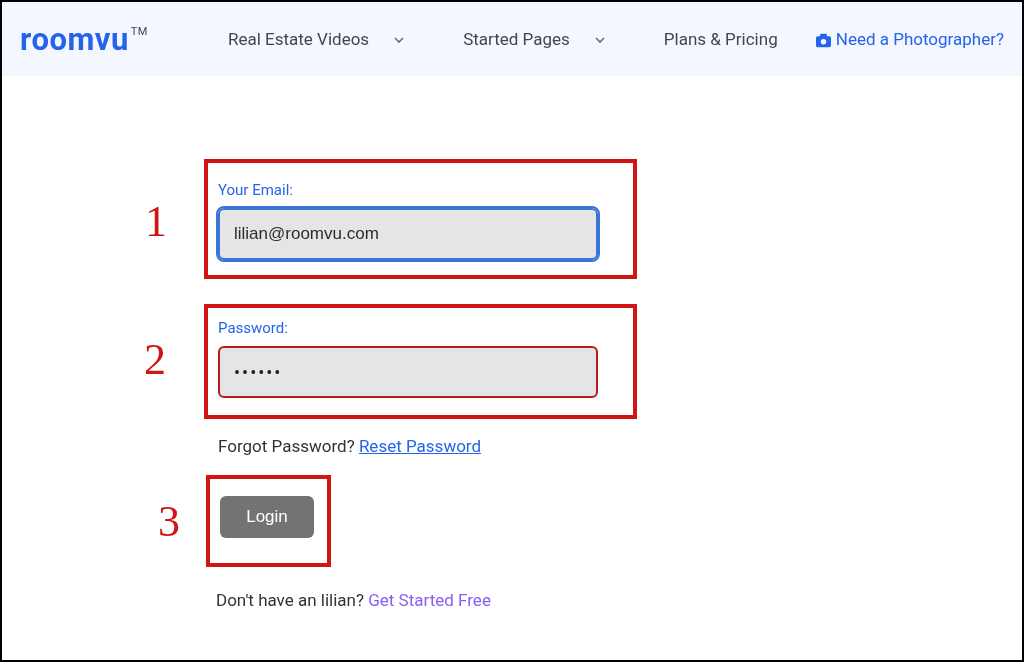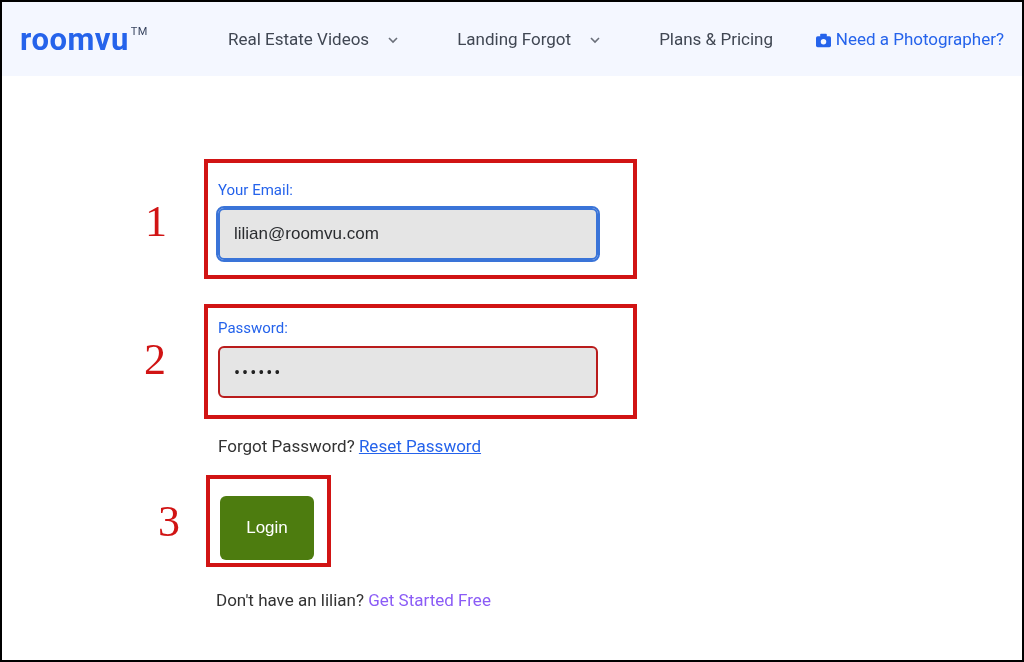--- a/index.html
+++ b/index.html
@@ -4,21 +4,21 @@
 <style>
 * { box-sizing: border-box; margin: 0; padding: 0; }
 html, body { width: 1024px; height: 662px; font-family: -apple-system, BlinkMacSystemFont, "Segoe UI", Roboto, Arial, sans-serif; }
 .frame { width: 1024px; height: 662px; border: 2px solid #000; background: #fff; position: relative; overflow: hidden; }
 
 
 .header { height: 74px; background: #f4f7ff; display: flex; align-items: center; padding: 12px 18px; }
 .logo { font-size: 31px; font-weight: 700; color: #2563eb; letter-spacing: 0.5px; display: flex; align-items: flex-start; }
 .logo-tm { font-size: 11px; font-weight: 400; color: #394560; margin-left: 2px; margin-top: 4px; }
 .nav { display: flex; align-items: center; margin-left: 80px; gap: 60px; flex: 1; }
-.nav-item { color: #404753; font-size: 17px; display: flex; align-items: center; gap: 18px; cursor: pointer; white-space: nowrap; }
+.nav-item { color: #404753; font-size: 17px; display: flex; align-items: center; gap: 24px; cursor: pointer; white-space: nowrap; }
 .chev { width: 10px; height: 10px; display: inline-block; }
 .chev svg { display: block; }
 .photo-link { display: flex; align-items: center; gap: 4px; color: #2563eb; font-size: 17px; cursor: pointer; white-space: nowrap; }
 .cam-icon { width: 17px; height: 15px; }
 
 
 .form-area { position: absolute; left: 0; top: 74px; right: 0; bottom: 0; }
 .step-num { position: absolute; font-size: 44px; color: #d11414; font-family: Georgia, "Times New Roman", serif; }
 .annot-box { position: absolute; border: 4px solid #d11414; }
 
@@ -39,22 +39,22 @@
   outline-offset: 0;
   border-color: #3a74d8;
 }
 .pw-dots { font-size: 18px; letter-spacing: 2px; color: #222; }
 
 .forgot-row { position: absolute; font-size: 17px; color: #333; }
 .forgot-row a { color: #2563eb; text-decoration: underline; cursor: pointer; margin-top: 16px; }
 
 .login-btn {
   position: absolute;
-  width: 94px; height: 64px;
-  background: #4d7c0f;
+  width: 94px; height: 42px;
+  background: #737373;
   color: #fff;
   border: none;
   border-radius: 6px;
   font-size: 17px;
   cursor: pointer;
 }
 
 .signup-row { position: absolute; font-size: 17px; color: #333; }
 .signup-row a { color: #8b5cf6; cursor: pointer; }
 </style>
@@ -70,21 +70,21 @@
     <div class="nav">
       <div class="nav-item">
         <span>Real Estate Videos</span>
         <span class="chev">
           <svg viewBox="0 0 12 12" width="12" height="12">
               <path d="M2 4 L6 8 L10 4" fill="none" stroke="#6a6f7a" stroke-width="1.6"></path>
             </svg>
         </span>
       </div>
       <div class="nav-item">
-        <span>Landing Forgot</span>
+        <span>Started Pages</span>
         <span class="chev">
           <svg viewBox="0 0 12 12" width="12" height="12">
               <path d="M2 4 L6 8 L10 4" fill="none" stroke="#6a6f7a" stroke-width="1.6"></path>
             </svg>
         </span>
       </div>
       <div class="nav-item">
         <span>Plans &amp; Pricing</span>
       </div>
     </div>

